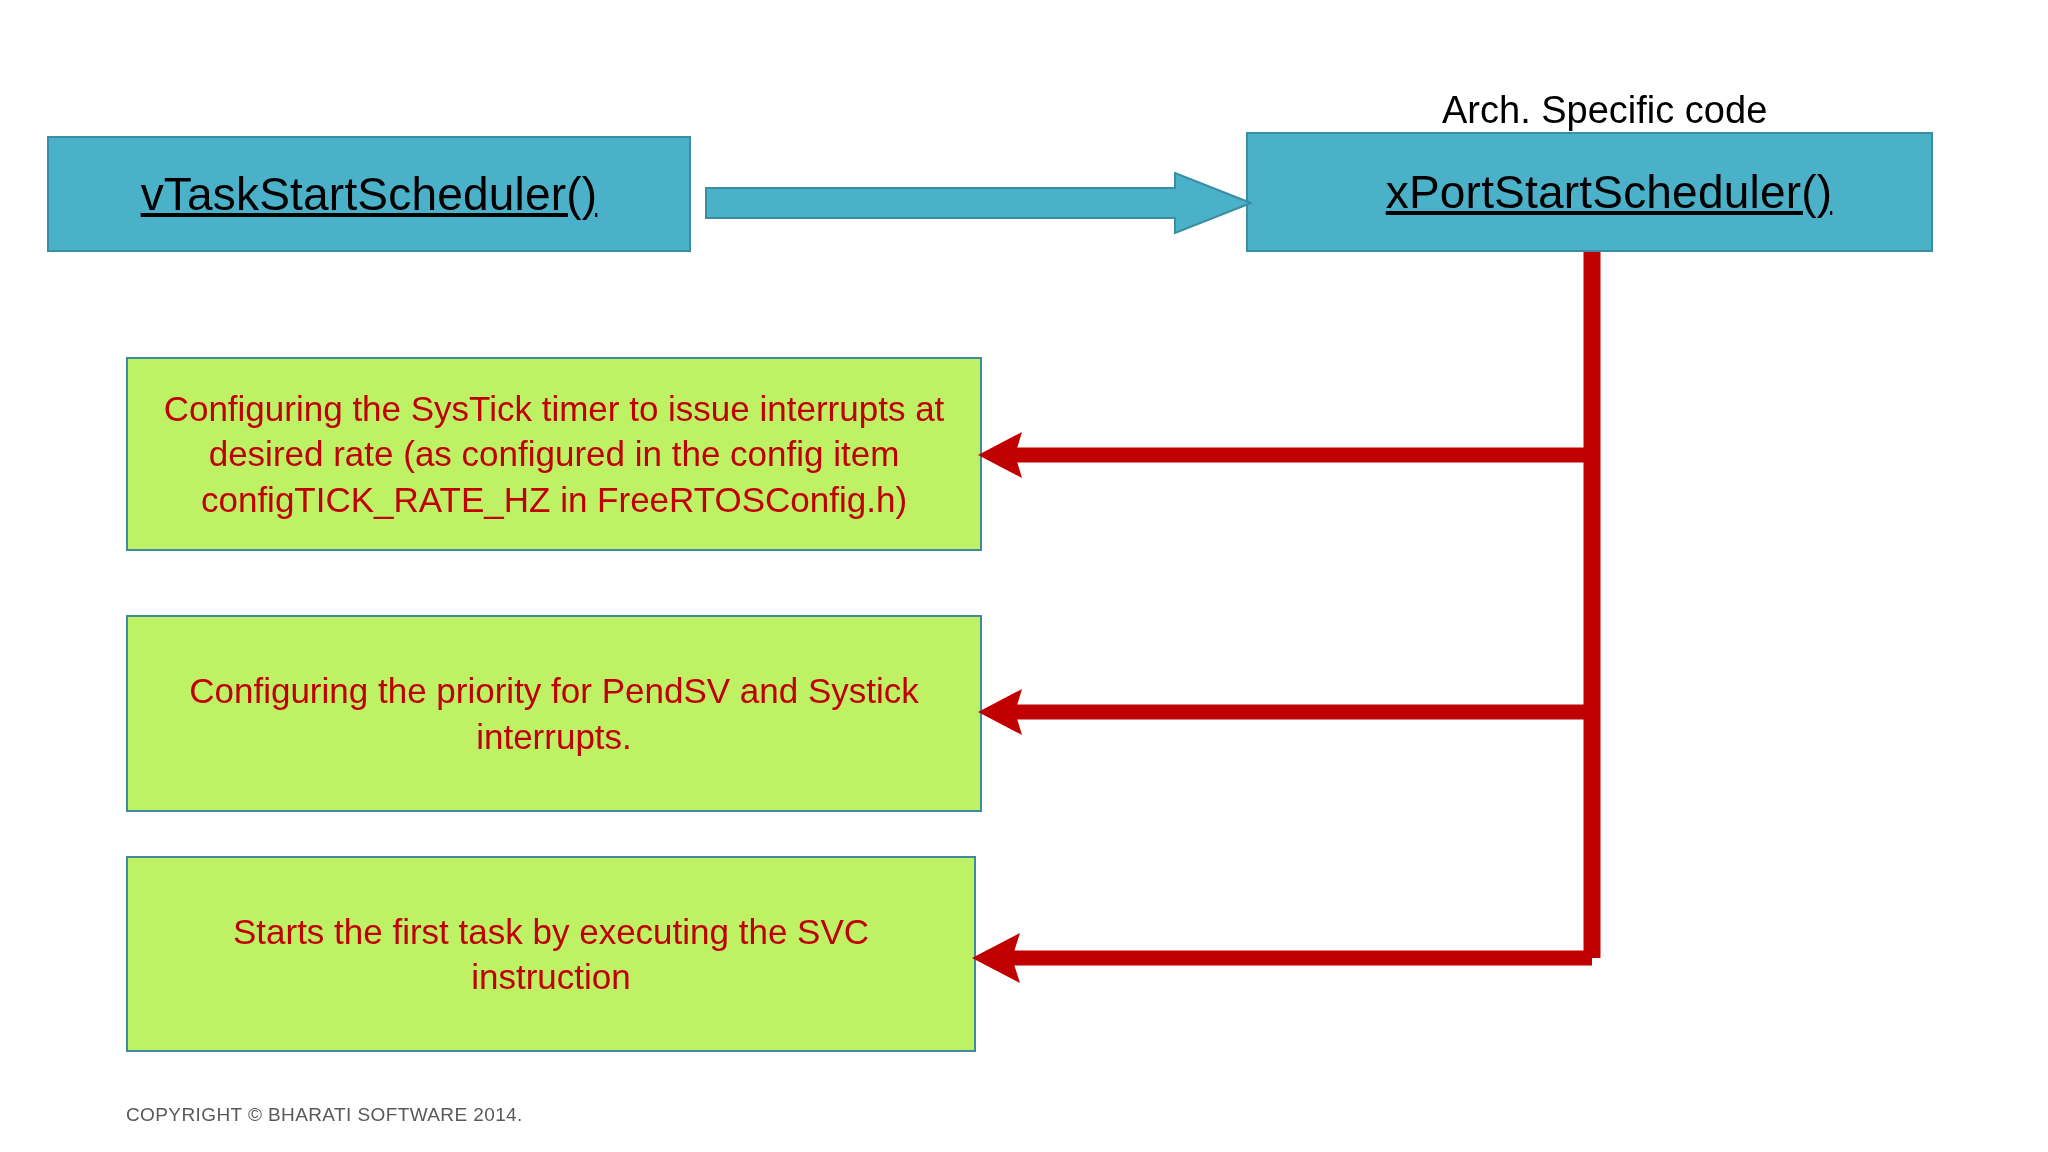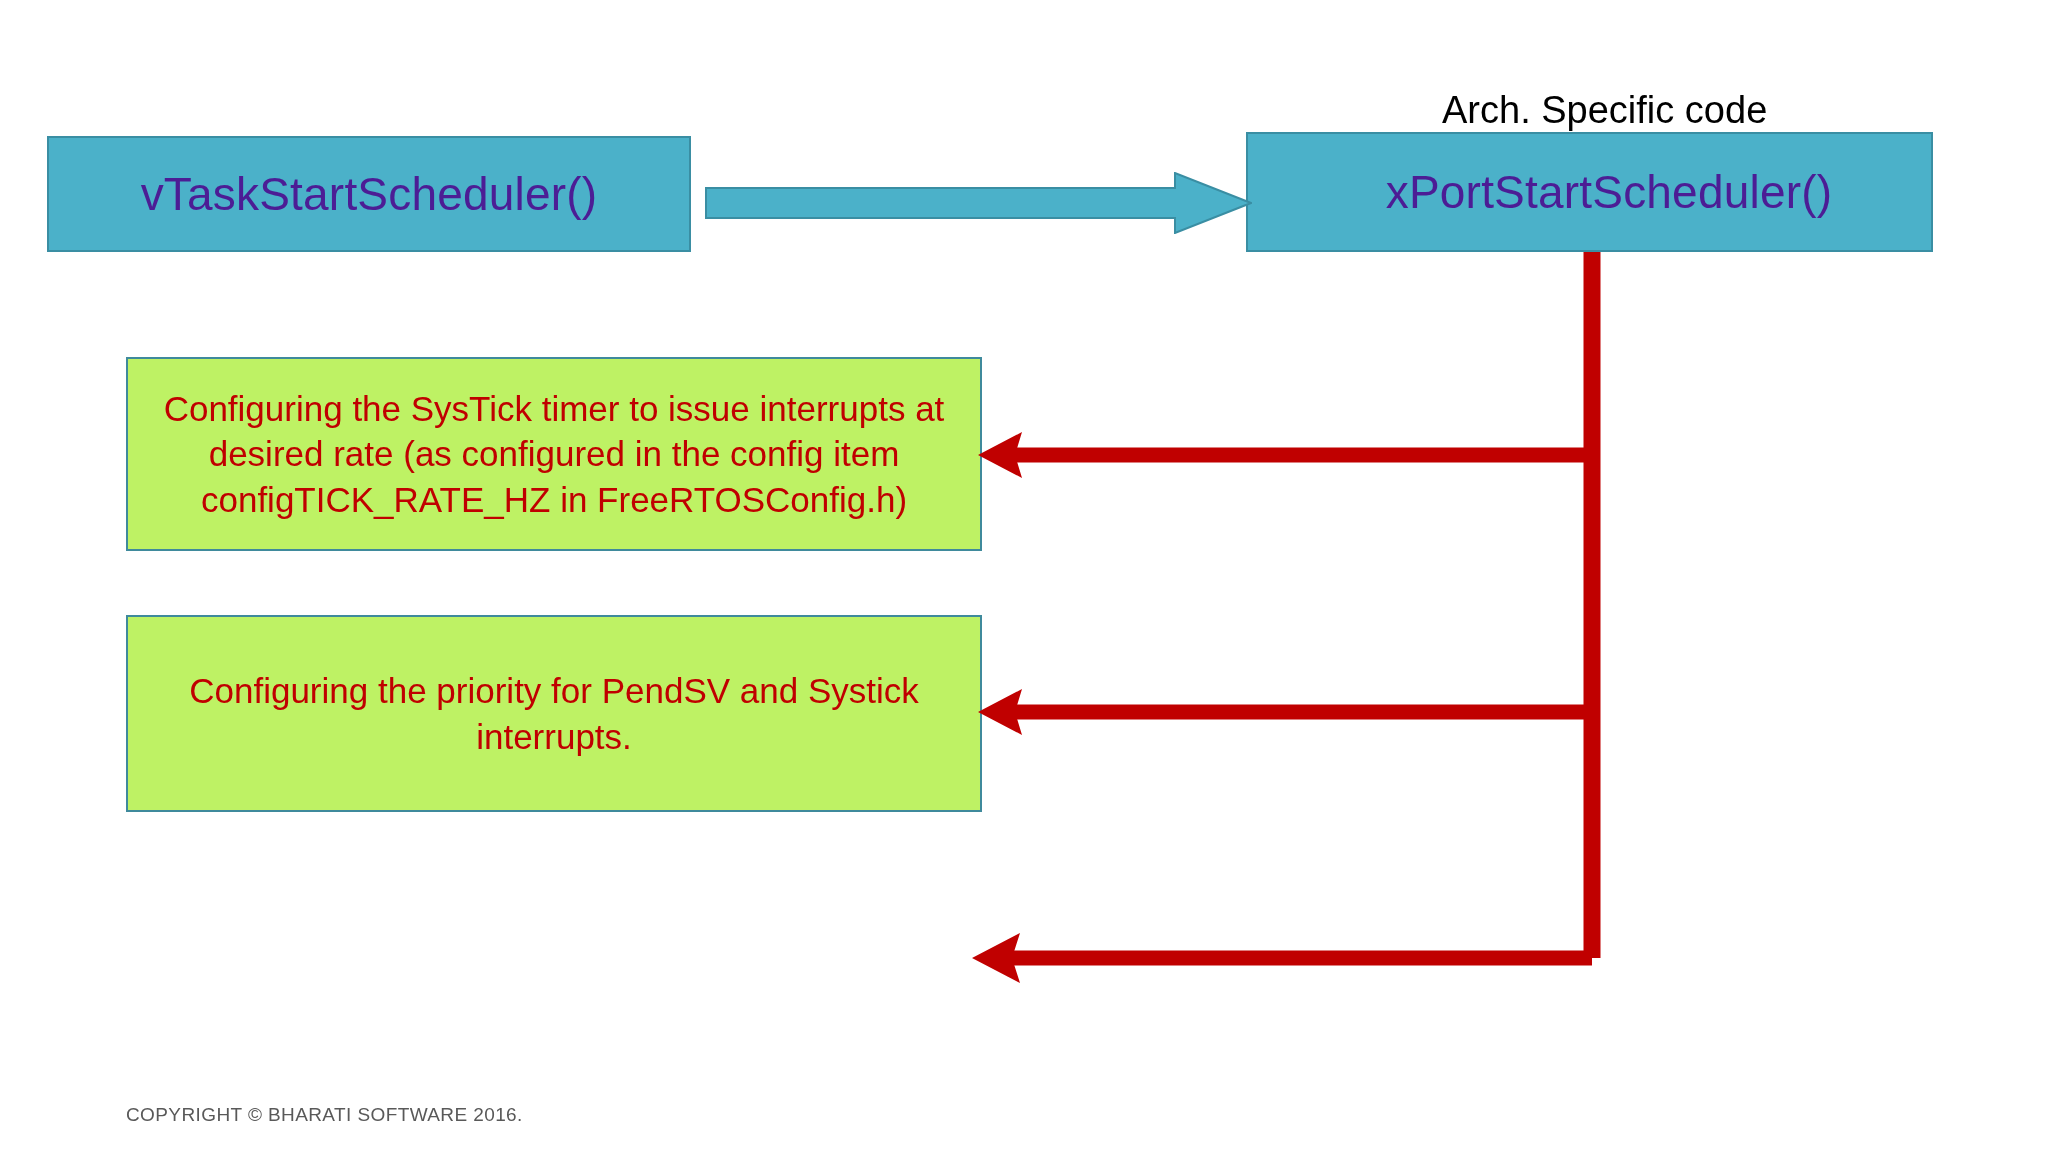--- a/index.html
+++ b/index.html
@@ -34,25 +34,26 @@
   .teal-box {
     position: absolute;
     background: #4BB1C9;
     border: 2px solid #3A8EA3;
     box-sizing: border-box;
     display: flex;
     align-items: center;
     justify-content: center;
   }
   .teal-box .label {
-    color: #4c1d95;
+    color: #000000;
     font-size: 46px;
     font-weight: 400;
     letter-spacing: .2px;
     white-space: nowrap;
+    text-decoration: underline;
   }
   #box-vtaskstartscheduler {
     left: 47px;  top: 136px;  width: 644px; height: 116px;
   }
   #box-xportstartscheduler {
     left: 1246px; top: 132px; width: 687px; height: 120px; padding-left: 39px;
   }
 
   
   .grey-box {
@@ -131,20 +132,24 @@
     <span class="label">Configuring the SysTick timer to issue interrupts at
 desired rate (as configured in the config item
 configTICK_RATE_HZ  in FreeRTOSConfig.h)</span>
   </div>
 
   <div class="grey-box" id="box-pendsv-priority">
     <span class="label">Configuring the priority for PendSV and Systick
 interrupts.</span>
   </div>
 
+  <div class="grey-box" id="box-first-task">
+    <span class="label">Starts the first task by executing the SVC
+instruction</span>
+  </div>
 
   <svg class="red-svg" viewBox="0 0 2048 1152">
 
     <path d="M 1592 252 L 1592 958" stroke="#C00000" stroke-width="17" fill="none"></path>
 
     <g>
       <path d="M 1592 455 L 1000 455" stroke="#C00000" stroke-width="15" fill="none"></path>
       <polygon points="978,455 1022,432 1015,455 1022,478" fill="#C00000"></polygon>
     </g>
 
@@ -152,15 +157,15 @@
       <path d="M 1592 712 L 1000 712" stroke="#C00000" stroke-width="15" fill="none"></path>
       <polygon points="978,712 1022,689 1015,712 1022,735" fill="#C00000"></polygon>
     </g>
 
     <g>
       <path d="M 1592 958 L 1000 958" stroke="#C00000" stroke-width="15" fill="none"></path>
       <polygon points="972,958 1020,933 1012,958 1020,983" fill="#C00000"></polygon>
     </g>
   </svg>
 
-  <div id="copyright">COPYRIGHT © BHARATI SOFTWARE 2016.</div>
+  <div id="copyright">COPYRIGHT © BHARATI SOFTWARE 2014.</div>
 
 </div>
 
 </body></html>

